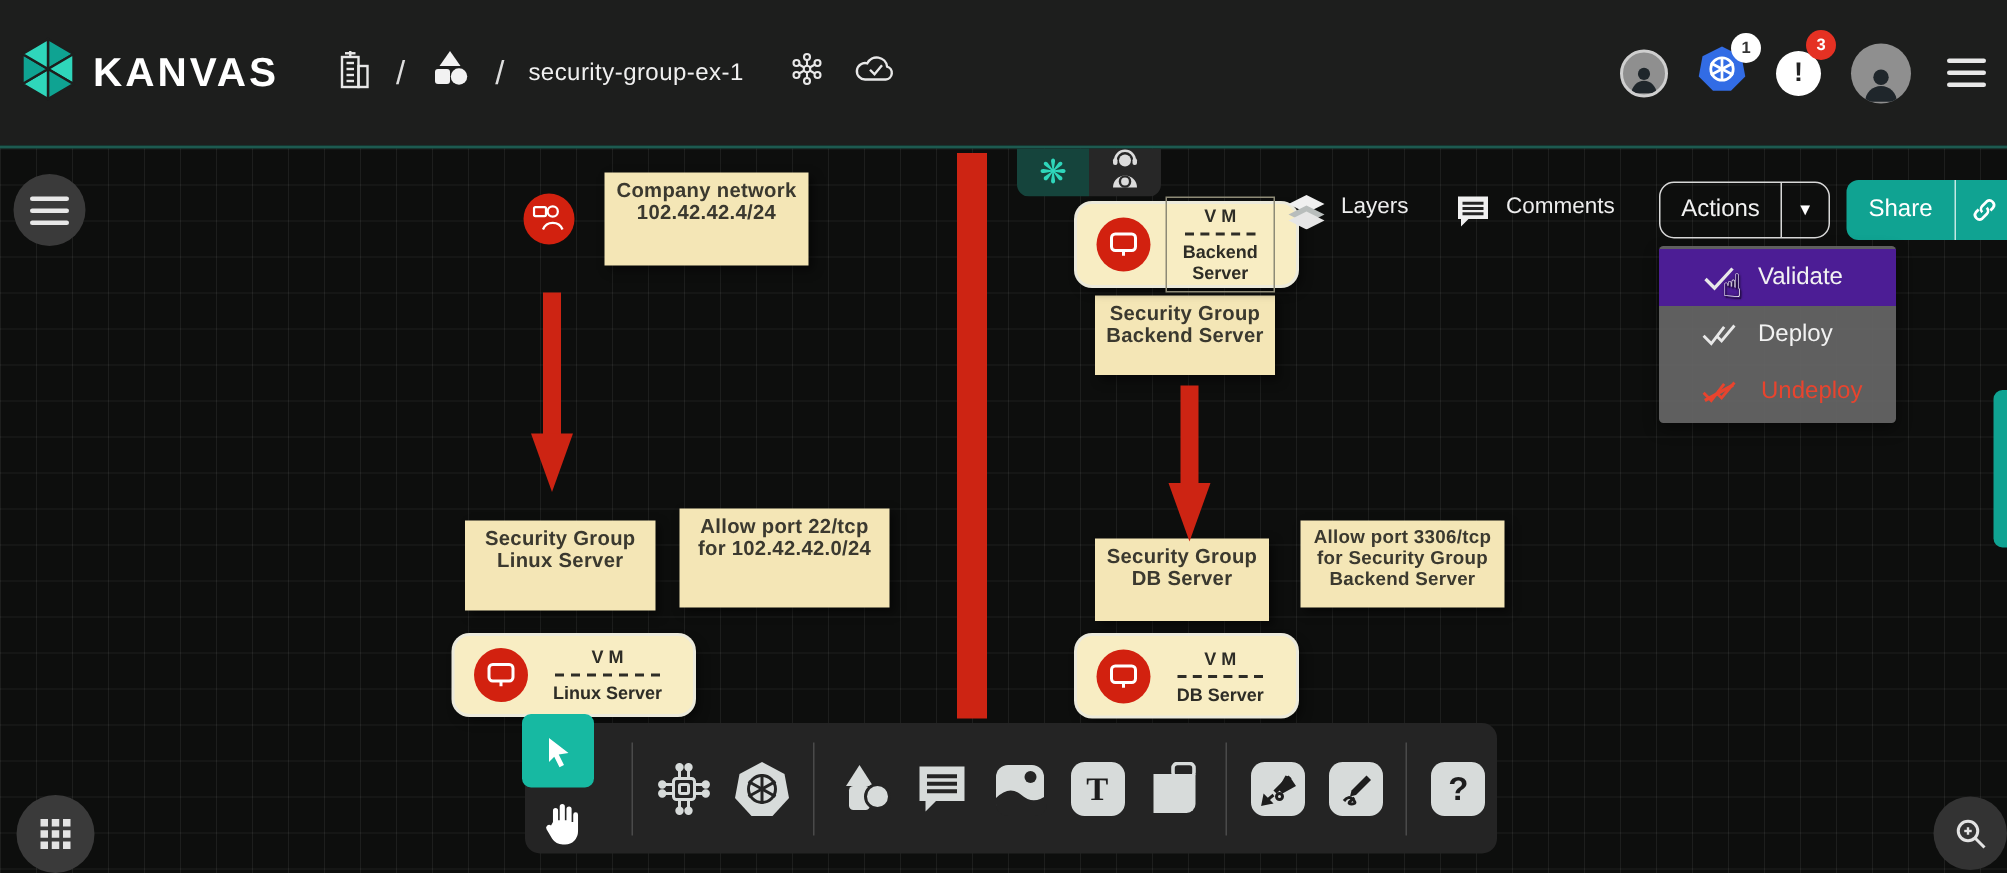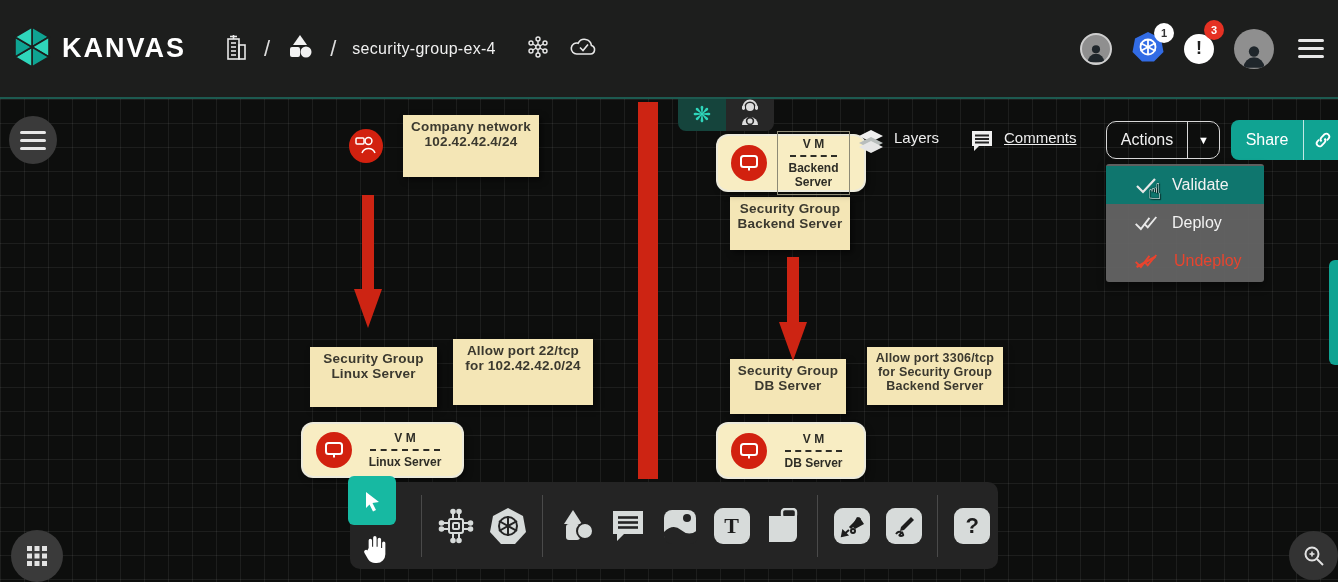--- a/index.html
+++ b/index.html
@@ -86,21 +86,21 @@
                font-size:16px; cursor:pointer; }
   #share-btn .lbl { flex:1; text-align:center; }
   #share-btn .link-box { width:38px; height:100%; border-left:1.5px solid rgba(255,255,255,.75);
                display:flex; align-items:center; justify-content:center; }
 
   
   #actions-menu { position:absolute; left:1106px; top:65px; width:158px; border-radius:3px;
                   background:rgba(100,100,100,.95); padding:2px 0; box-shadow:0 4px 10px rgba(0,0,0,.4); }
   .menu-item { height:38px; display:flex; align-items:center; gap:14px; padding-left:28px;
                color:#f2f2f2; font-size:16px; cursor:pointer; }
-  .menu-item.hover { background:#0f766e; }
+  .menu-item.hover { background:#4c1d95; }
   .menu-item.danger { color:#e8442e;gap:16px; }
   #cursor-glyph { position:absolute; left:1148px; top:80px; font-size:22px; color:#fff;
                   text-shadow:0 0 2px #000, 1px 1px 1px #000; pointer-events:none;
                   font-family:"DejaVu Sans", sans-serif; }
 
   
   #side-handle { position:absolute; left:1329px; top:161px; width:9px; height:105px;
                  background:#10a392; border-radius:6px 0 0 6px; cursor:grab; }
 
   
@@ -159,21 +159,21 @@
       </span>
       <span class="crumb-sep">/</span>
       <span>
         <svg width="28" height="28" viewBox="0 0 28 28" fill="#f2f2f2">
           <polygon points="14,2 21,12 7,12"></polygon>
           <rect x="4" y="14" width="10" height="10" rx="2"></rect>
           <circle cx="20" cy="19" r="5.5"></circle>
         </svg>
       </span>
       <span class="crumb-sep">/</span>
-      <span class="crumb-project">security-group-ex-4</span>
+      <span class="crumb-project">security-group-ex-1</span>
       <span style="margin-left:14px">
         <svg width="24" height="24" viewBox="0 0 24 24" fill="none" stroke="#e8e8e8" stroke-width="1.4">
           <circle cx="12" cy="12" r="2.2"></circle>
             <circle cx="12" cy="4" r="2"></circle>
             <circle cx="12" cy="20" r="2"></circle>
           <circle cx="5" cy="8" r="2"></circle>
             <circle cx="19" cy="8" r="2"></circle>
             <circle cx="5" cy="16" r="2"></circle>
             <circle cx="19" cy="16" r="2"></circle>
           <line x1="12" y1="6" x2="12" y2="10"></line>
@@ -352,21 +352,21 @@
       <span>
         <svg width="26" height="24" viewBox="0 0 26 24">
           <polygon points="13,1 25,7 13,13 1,7" fill="#f0f0f0"></polygon>
           <polygon points="13,8 25,14 13,20 1,14" fill="#b8bdbc"></polygon>
           <polygon points="13,12 25,18 13,24 1,18" fill="#e6e6e6"></polygon>
         </svg>
       </span>
       <span>Layers</span>
     </div>
 
-    <div class="panel-item" style="left:970px; top:30px;text-decoration:underline;">
+    <div class="panel-item" style="left:970px; top:30px;">
       <span>
         <svg width="24" height="24" viewBox="0 0 24 24">
           <path d="M2 2 h20 v15 h-13 l-5 5 v-5 h-2 z" fill="#f0f0f0"></path>
           <g stroke="#242424" stroke-width="2">
               <line x1="5" y1="6.5" x2="19" y2="6.5"></line>
           <line x1="5" y1="10" x2="19" y2="10"></line>
               <line x1="5" y1="13.5" x2="19" y2="13.5"></line>
             </g>
         </svg>
       </span>

